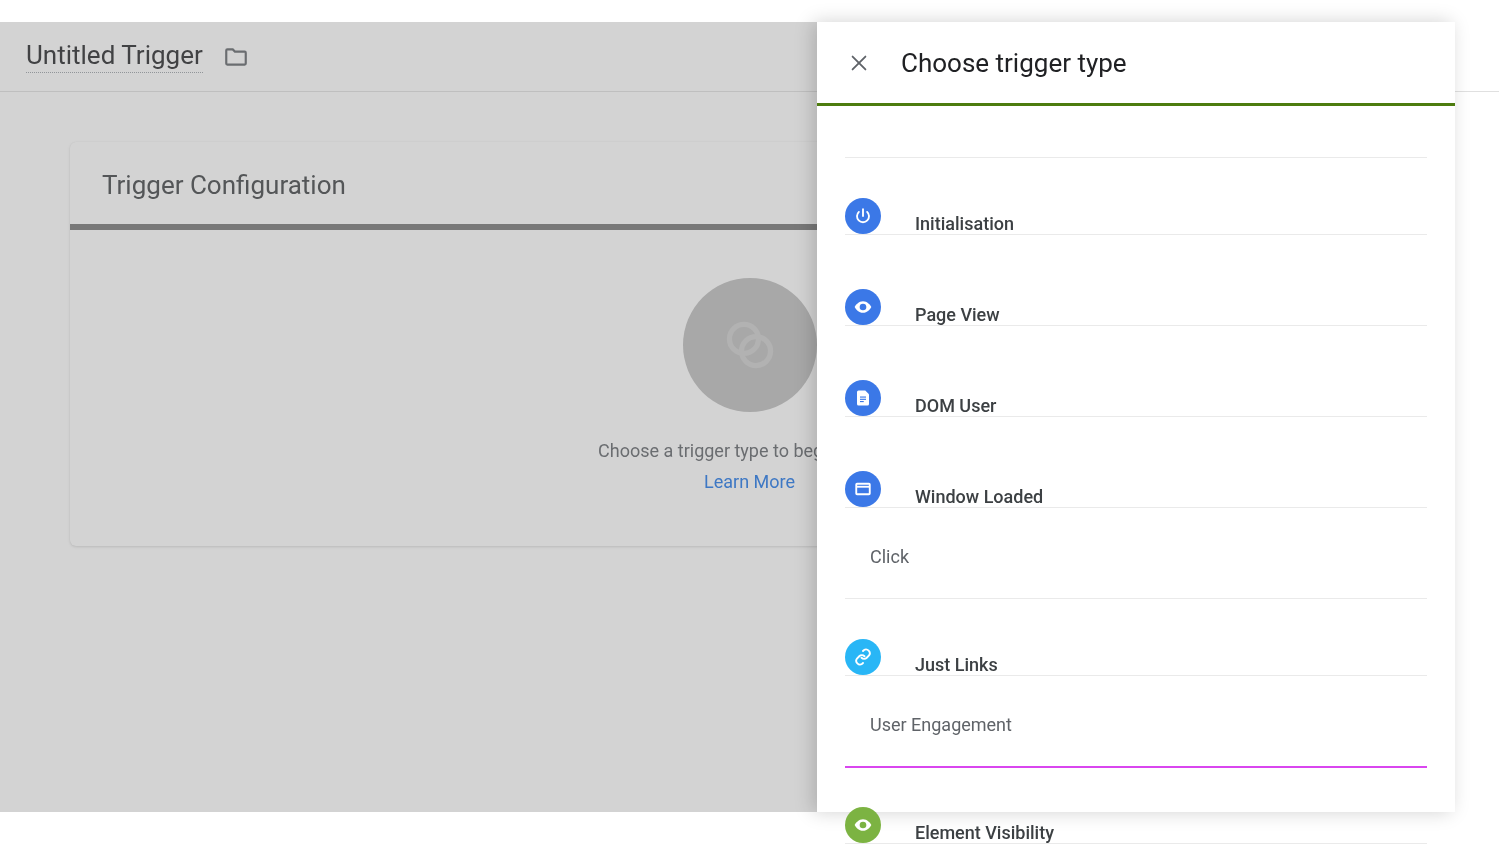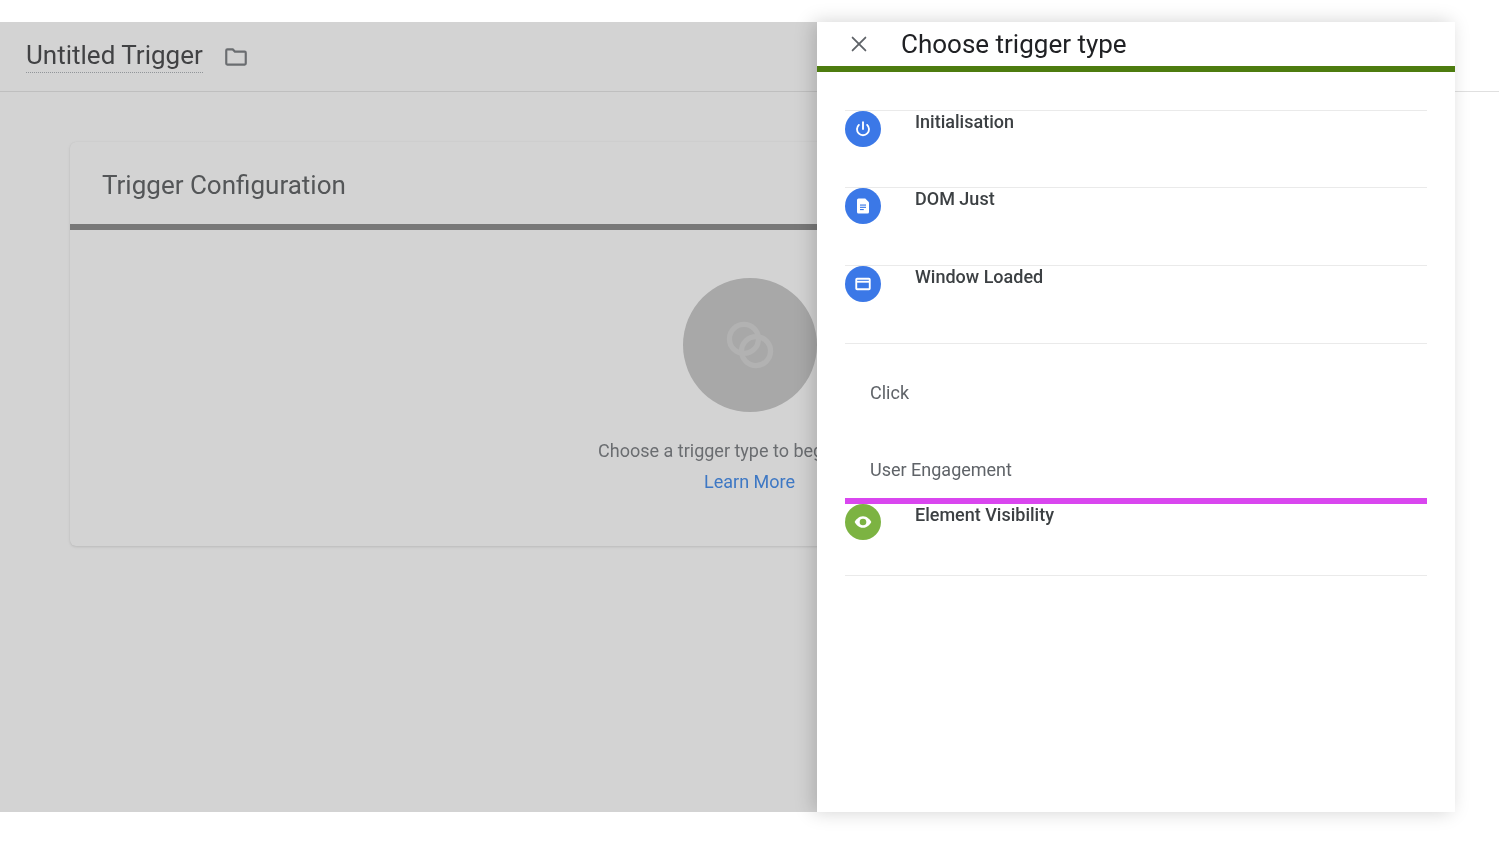--- a/index.html
+++ b/index.html
@@ -104,26 +104,26 @@
       position: absolute;
       top: 22px;
       right: 44px;
       width: 638px;
       height: 790px;
       background: #fff;
       z-index: 10;
       box-shadow: -4px 0 18px rgba(0,0,0,0.18);
     }
     .panel-header {
-      height: 50px;
+      height: 84px;
       display: flex;
       align-items: center;
       padding: 0 28px;
       gap: 28px;
-      border-bottom: 6px solid #4d7c0f;
+      border-bottom: 3px solid #4d7c0f;
     }
     .close-btn {
       width: 28px;
       height: 28px;
       display: flex;
       align-items: center;
       justify-content: center;
       color: #5f6368;
       cursor: pointer;
     }
@@ -137,25 +137,26 @@
     }
     .group-label {
       font-size: 18px;
       color: #5f6368;
       font-weight: 400;
       padding: 38px 0 18px 0;
       margin-left: 25px;
     }
     .option-row {
       display: flex;
-      align-items: flex-start;
+      align-items: flex-end;
       height: 78px;
       border-bottom: 1px solid #eaeaea;
       cursor: pointer;
       gap: 34px;
+      margin-top: 13px;
     }
     .option-row:first-child {
       border-top: 1px solid #eaeaea;
     }
     .option-icon {
       width: 36px;
       height: 36px;
       border-radius: 50%;
       display: flex;
       align-items: center;
@@ -223,47 +224,65 @@
         <span class="option-icon bg-blue">
           <svg width="18" height="18" viewBox="0 0 24 24" fill="none" stroke="currentColor" stroke-width="2.5" stroke-linecap="round">
               <path d="M12 3v9"></path>
               <path d="M6.5 6.5a8 8 0 1 0 11 0"></path>
             </svg>
         </span>
         <span class="option-label">Initialisation</span>
       </div>
       <div class="option-row">
         <span class="option-icon bg-blue">
+          <svg width="20" height="20" viewBox="0 0 24 24" fill="currentColor">
+              <path d="M12 5c-5 0-9 4.5-10 7 1 2.5 5 7 10 7s9-4.5 10-7c-1-2.5-5-7-10-7zm0 11a4 4 0 1 1 0-8 4 4 0 0 1 0 8z"></path>
+              <circle cx="12" cy="12" r="2" fill="#3b78e7"></circle>
+            </svg>
+        </span>
+        <span class="option-label">Page View</span>
+      </div>
+      <div class="option-row">
+        <span class="option-icon bg-blue">
           <svg width="18" height="18" viewBox="0 0 24 24" fill="currentColor">
               <path d="M6 2h9l5 5v13a2 2 0 0 1-2 2H6a2 2 0 0 1-2-2V4a2 2 0 0 1 2-2z"></path>
               <rect x="8" y="10" width="8" height="1.5" fill="#3b78e7"></rect>
               <rect x="8" y="13" width="8" height="1.5" fill="#3b78e7"></rect>
               <rect x="8" y="16" width="5" height="1.5" fill="#3b78e7"></rect>
             </svg>
         </span>
-        <span class="option-label">DOM Just</span>
+        <span class="option-label">DOM User</span>
       </div>
       <div class="option-row">
         <span class="option-icon bg-blue">
           <svg width="18" height="18" viewBox="0 0 24 24" fill="none" stroke="currentColor" stroke-width="2.5">
               <rect x="3" y="5" width="18" height="14" rx="1"></rect>
               <line x1="3" y1="9" x2="21" y2="9"></line>
             </svg>
         </span>
         <span class="option-label">Window Loaded</span>
       </div>
     </div>
 
     <div class="group-label">Click</div>
     <div>
+      <div class="option-row">
+        <span class="option-icon bg-cyan">
+          <svg width="18" height="18" viewBox="0 0 24 24" fill="none" stroke="currentColor" stroke-width="2.5" stroke-linecap="round">
+              <path d="M10 13a5 5 0 0 0 7 0l3-3a5 5 0 0 0-7-7l-1 1"></path>
+              <path d="M14 11a5 5 0 0 0-7 0l-3 3a5 5 0 0 0 7 7l1-1"></path>
+            </svg>
+        </span>
+        <span class="option-label">Just Links</span>
+      </div>
     </div>
 
     <div class="group-label">User Engagement</div>
     <div>
-      <div class="option-row" style="border-top:6px solid #d946ef">
+      <div class="option-row" style="border-top:2px solid #d946ef">
         <span class="option-icon bg-green">
           <svg width="20" height="20" viewBox="0 0 24 24" fill="currentColor">
               <path d="M12 5c-5 0-9 4.5-10 7 1 2.5 5 7 10 7s9-4.5 10-7c-1-2.5-5-7-10-7zm0 11a4 4 0 1 1 0-8 4 4 0 0 1 0 8z"></path>
               <circle cx="12" cy="12" r="2" fill="#7cb342"></circle>
             </svg>
         </span>
         <span class="option-label">Element Visibility</span>
       </div>
     </div>
 

